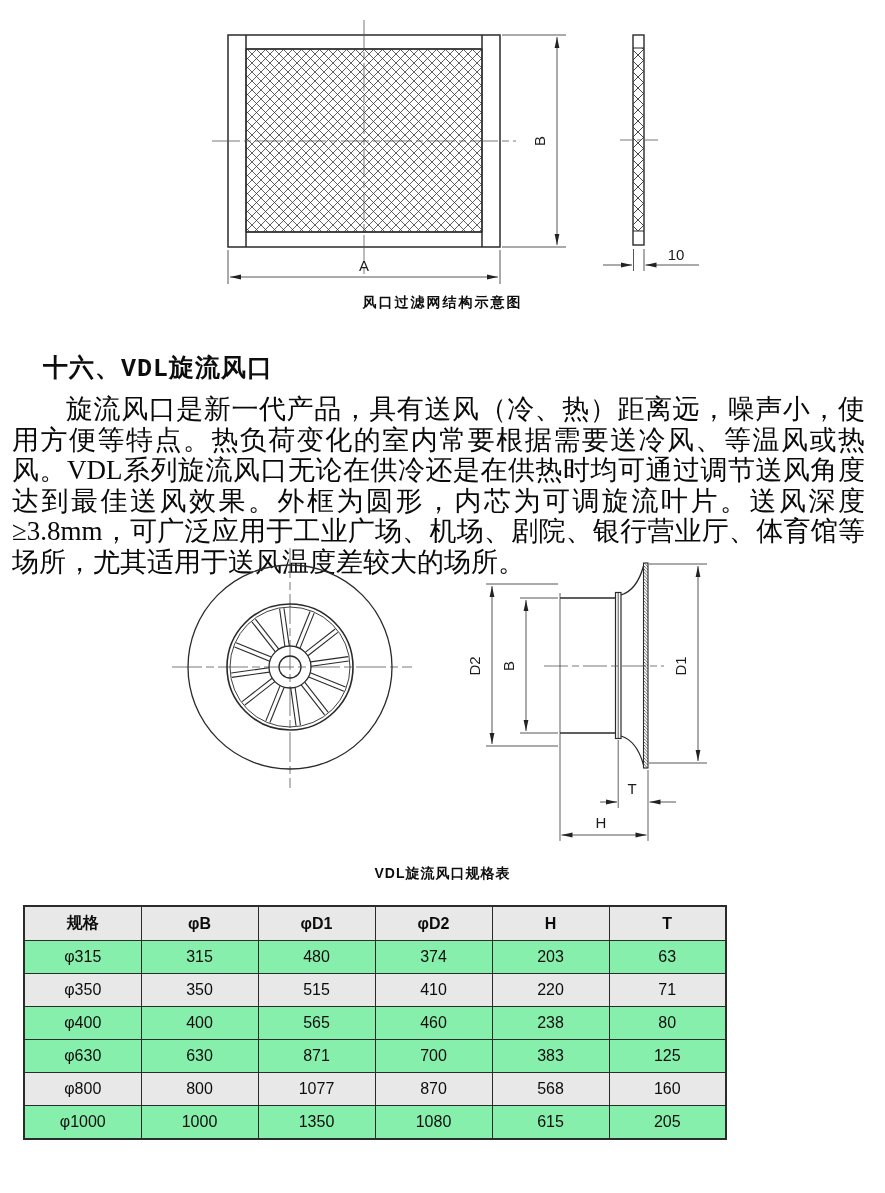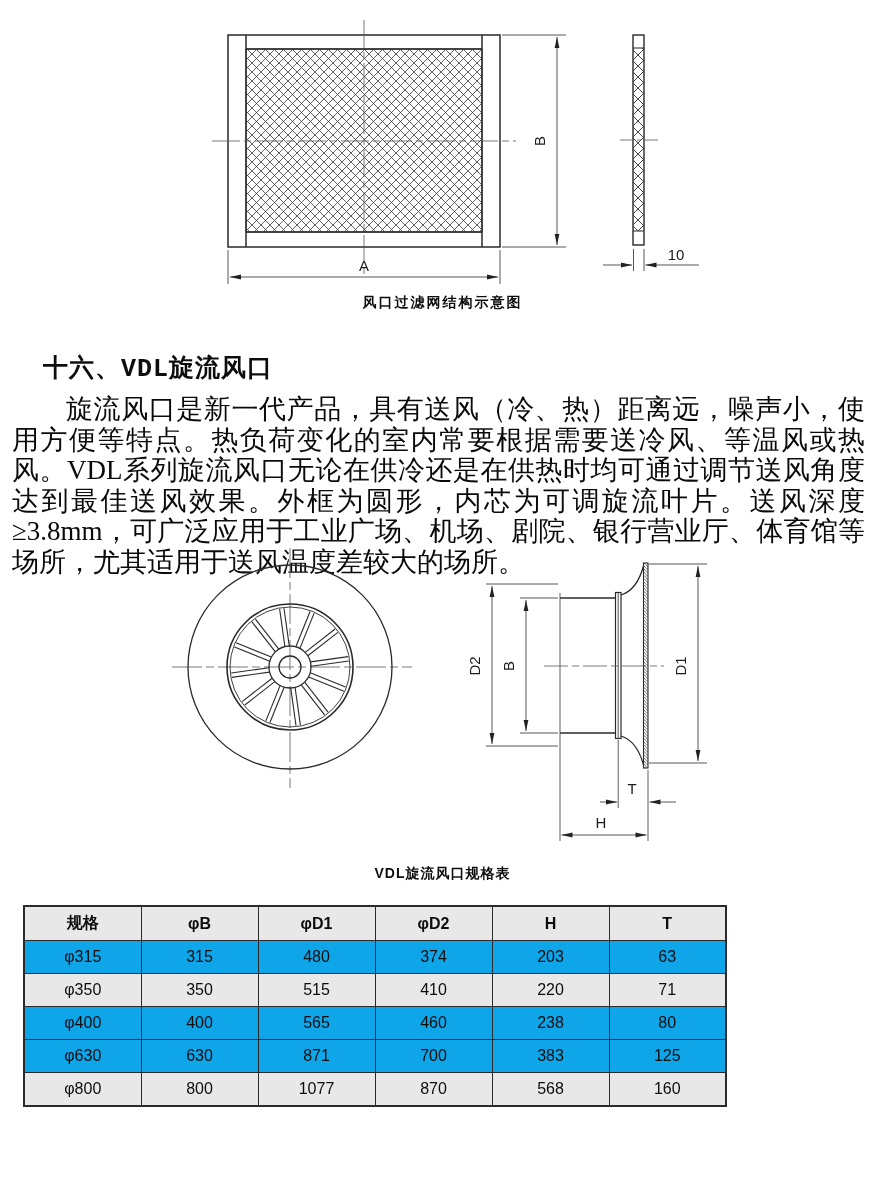--- a/index.html
+++ b/index.html
@@ -31,21 +31,21 @@
   table.spec{
     border-collapse:collapse;table-layout:fixed;
     width:704px;
     border:2.2px solid #2b2b2b;
   }
   table.spec th,table.spec td{
     border:1.6px solid #2b2b2b;
     text-align:center;vertical-align:middle;
     font-size:16px;padding:0;
     font-family:"Liberation Sans",sans-serif;
-    color:#0d0d0d;background:#0ea5e9;
+    color:#0d0d0d;background:#86efac;
   }
   table.spec th{height:33px;font-weight:bold;background:#e8e8e8;}
   table.spec td{height:32px;}
   table.spec tr.alt td{background:#e8e8e8;}
   svg text{font-family:"Liberation Sans",sans-serif;fill:#1c1c1c;}
 </style>
 </head>
 <body>
 
 <div class="page">
@@ -285,16 +285,24 @@
         <td>125</td>
       </tr>
       <tr class="alt">
         <td>φ800</td>
         <td>800</td>
         <td>1077</td>
         <td>870</td>
         <td>568</td>
         <td>160</td>
       </tr>
+      <tr>
+        <td>φ1000</td>
+        <td>1000</td>
+        <td>1350</td>
+        <td>1080</td>
+        <td>615</td>
+        <td>205</td>
+      </tr>
     </tbody>
   </table>
 
 </div>
 
 </body></html>

